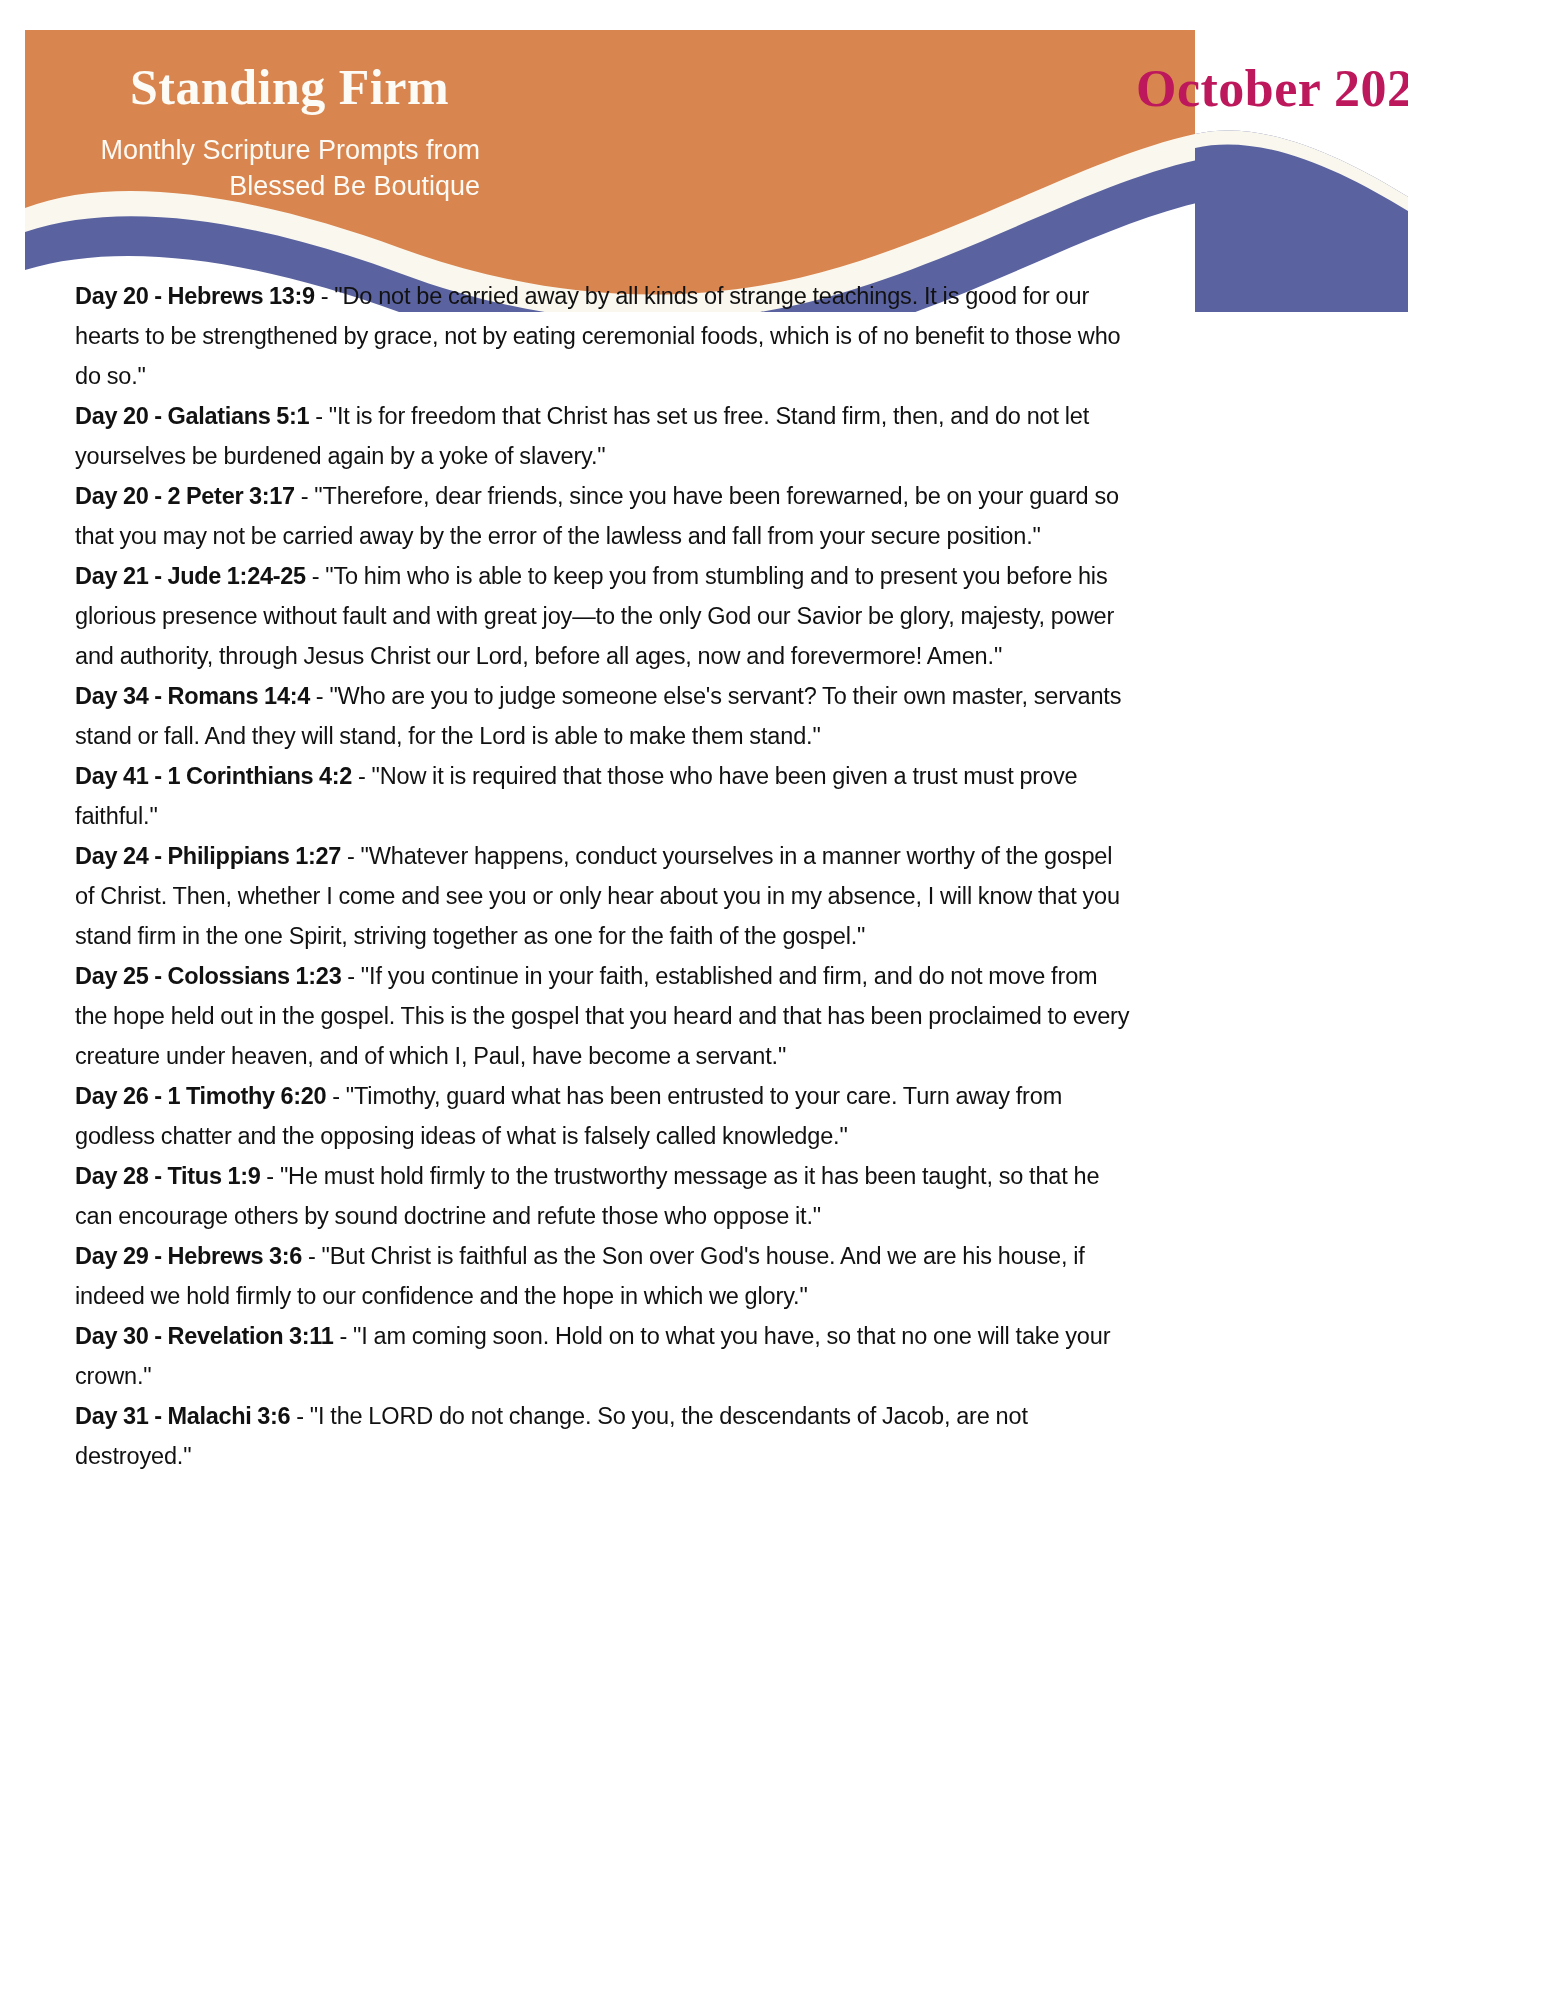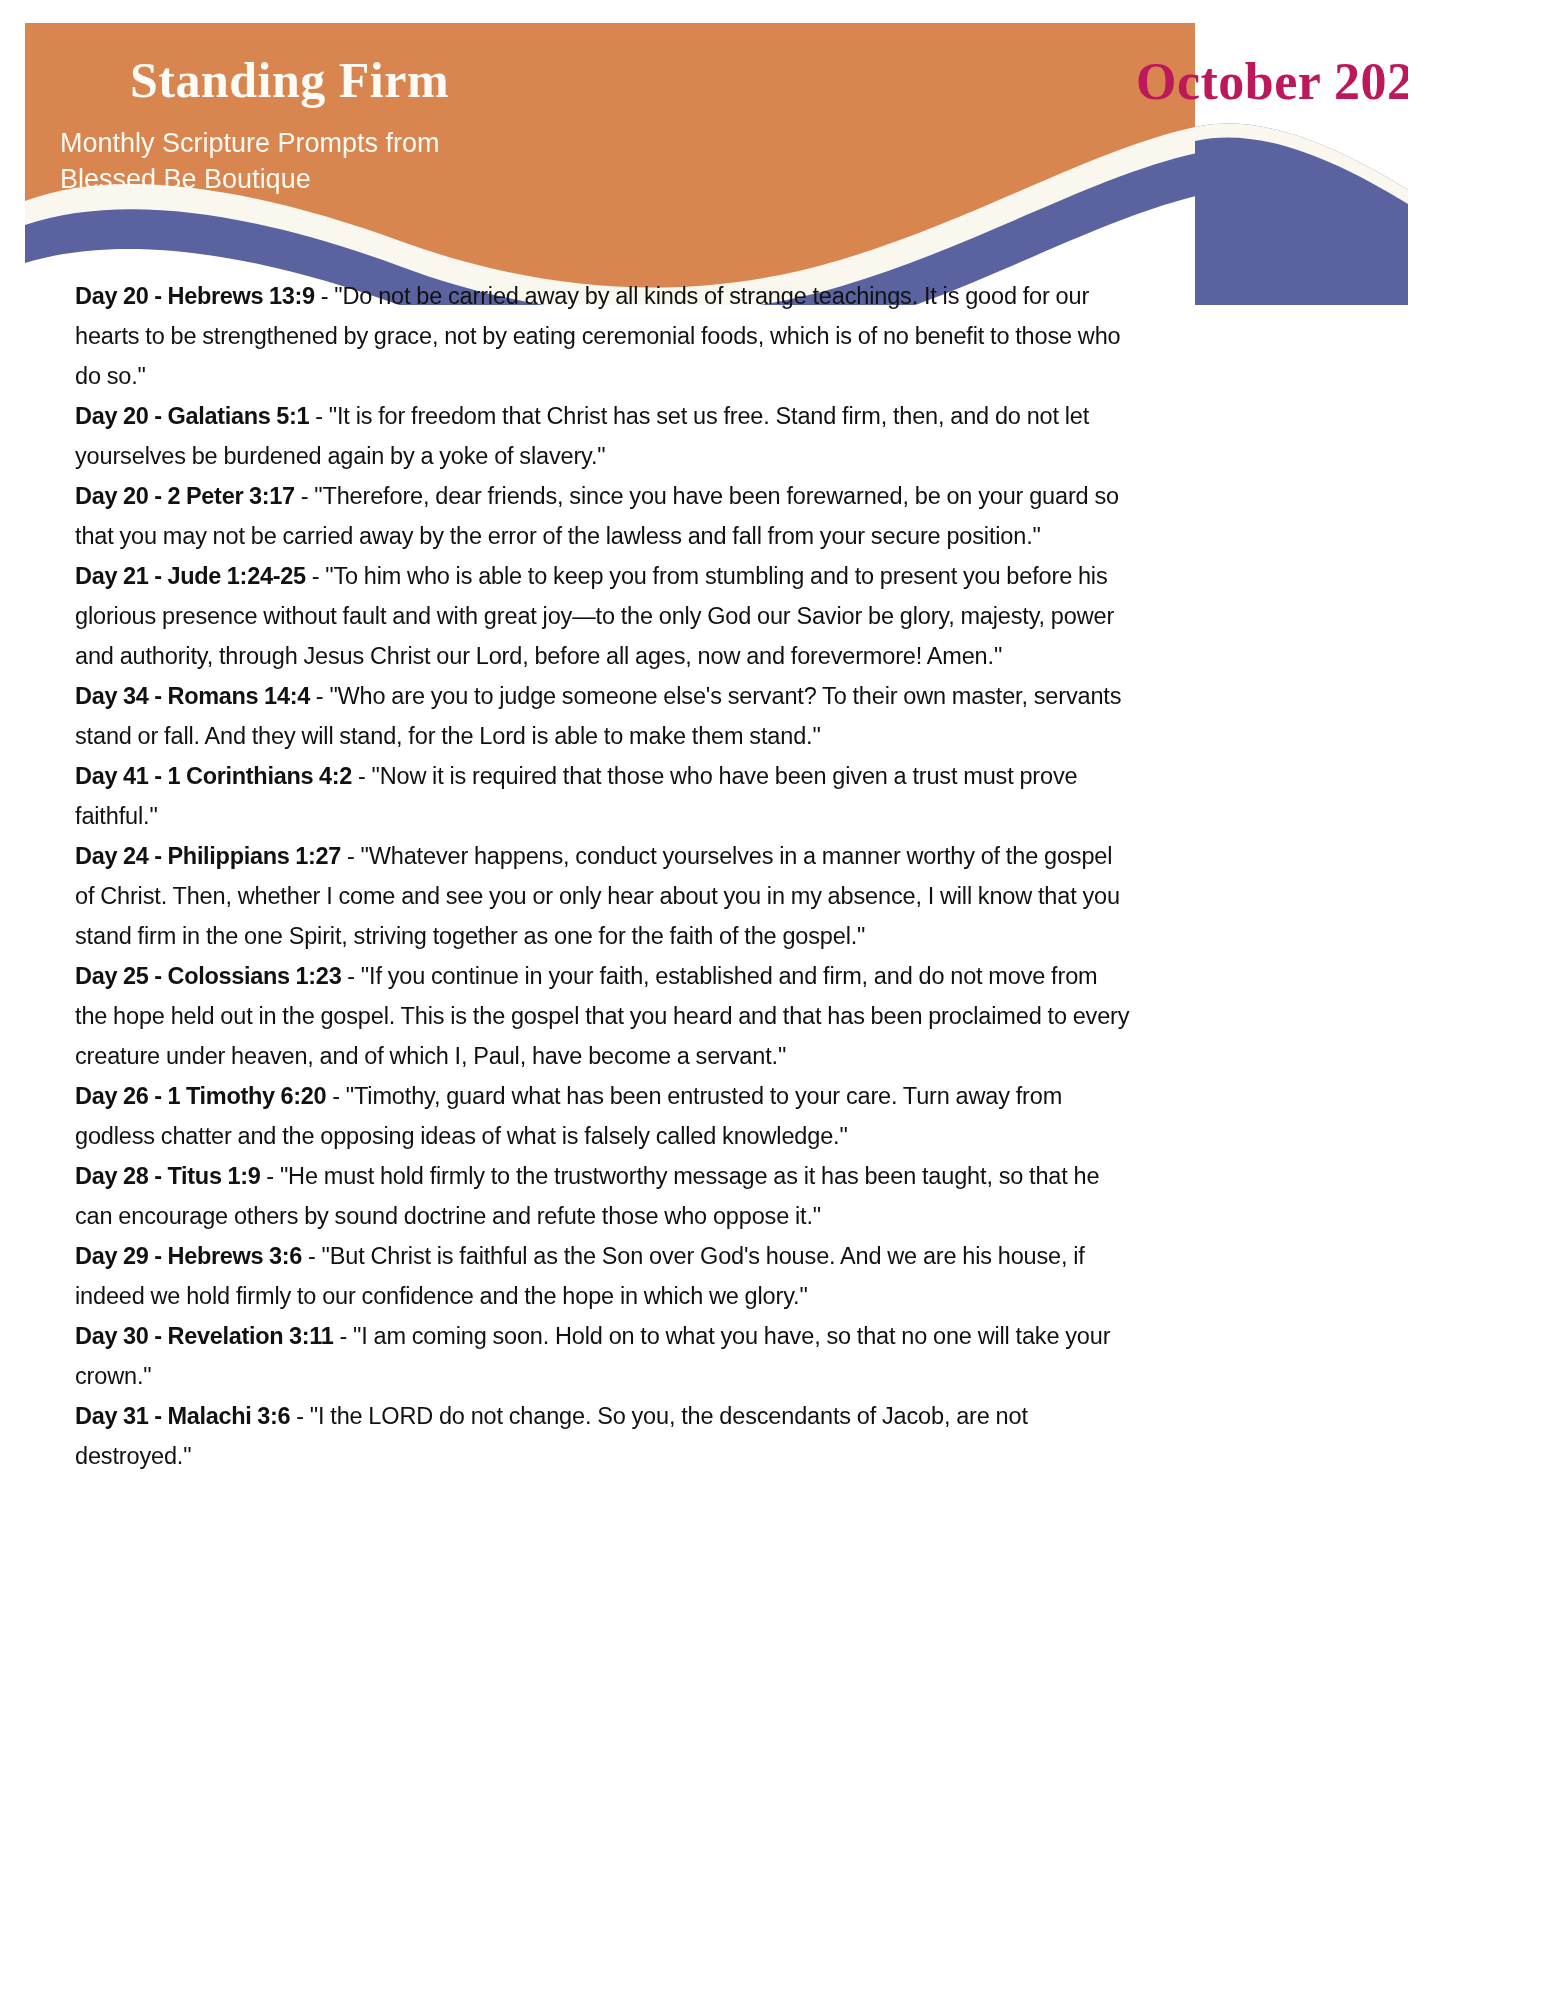--- a/index.html
+++ b/index.html
@@ -12,21 +12,21 @@
     height: 2000px;
     position: relative;
     font-family: "Liberation Sans", sans-serif;
     overflow: hidden;
   }
 
   
   #header-banner {
     position: absolute;
     left: 0;
-    top: 5px;
+    top: 12px;
     width: 1408px;
     height: 300px;
     overflow: hidden;
   }
   #header-svg {
     position: absolute;
     left: 0;
     top: 0;
     display: block;
   }
@@ -61,21 +61,21 @@
     line-height: 58px;
     color: #be185d;
     letter-spacing: 0.5px;
   }
 
   #newsletter-subtitle {
     position: absolute;
     left: 60px;
     top: 120px;
     width: 420px;
-    text-align: left;
+    text-align: right;
     font-family: "Liberation Sans", sans-serif;
     font-weight: normal;
     font-size: 27px;
     line-height: 36px;
     color: #fdfbf5;
   }
   #newsletter-subtitle .sub-line-1 { display: block; }
   #newsletter-subtitle .sub-line-2 { display: block; }
 
   

